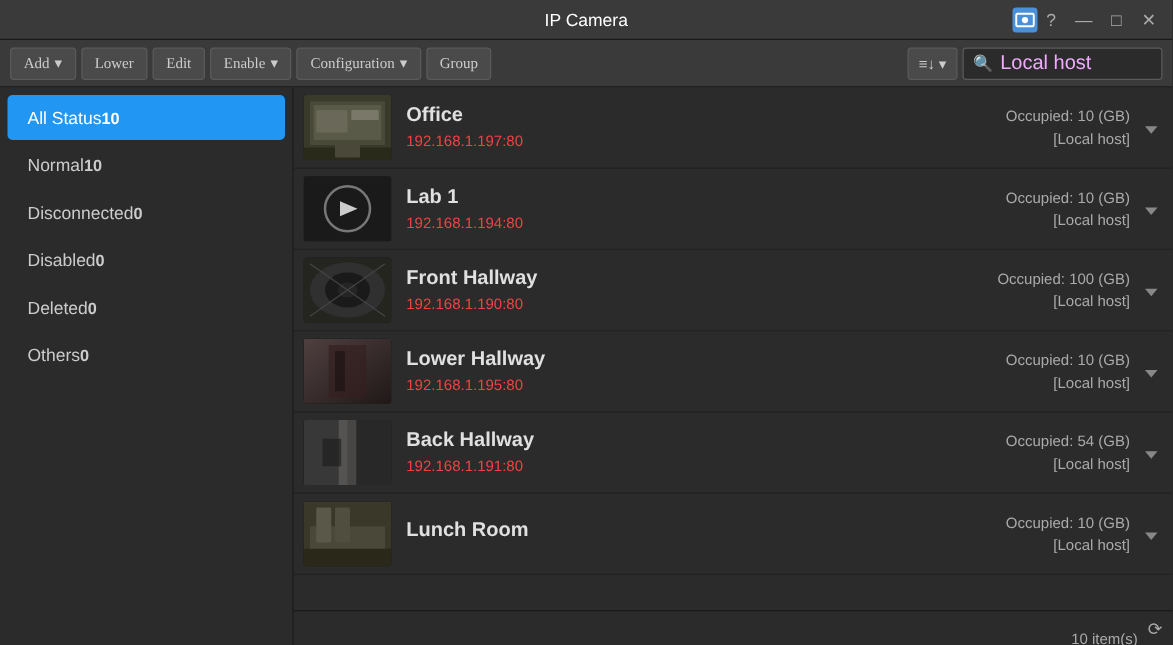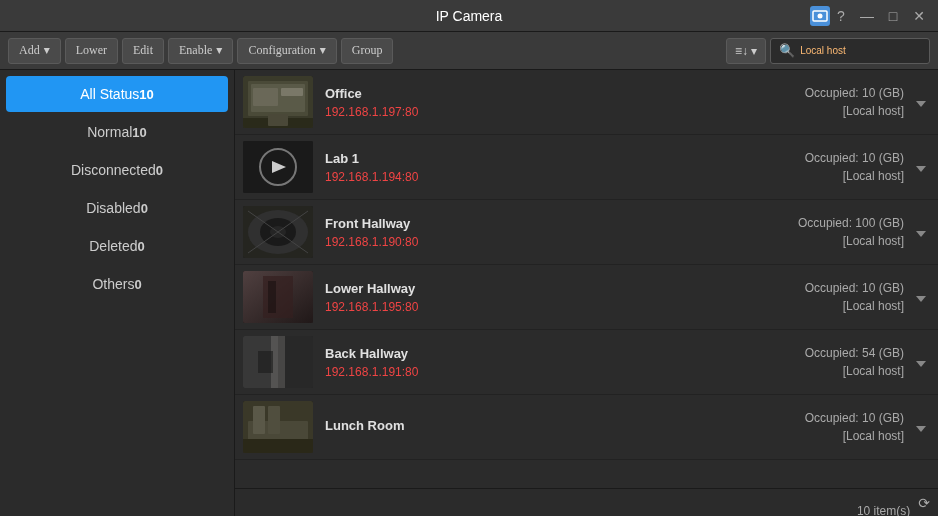--- a/index.html
+++ b/index.html
@@ -113,43 +113,43 @@
       align-items: center;
       padding: 0 8px;
       gap: 5px;
       height: 26px;
       width: 160px;
     }
     .search-box input {
       background: none;
       border: none;
       outline: none;
-      color: #fdba74;
-      font-size: 10px;
+      color: #f0abfc;
+      font-size: 16px;
       width: 120px;
     }
 
     
     .main-layout {
       display: flex;
       height: calc(516px - 32px - 38px);
     }
 
     
     .sidebar {
       width: 235px;
       background: #2b2b2b;
       border-right: 1px solid #1a1a1a;
       flex-shrink: 0;
       padding: 4px 0;
     }
     .sidebar-item {
       display: flex;
       align-items: center;
-      justify-content: center;
+      justify-content: flex-start;
       padding: 10px 16px;
       cursor: pointer;
       border-radius: 4px;
       margin: 2px 6px;
     }
     .sidebar-item.active {
       background: #2196f3;
       color: white;
     }
     .sidebar-item-label {
@@ -187,21 +187,21 @@
       flex-shrink: 0;
       overflow: hidden;
       position: relative;
       margin-right: 12px;
     }
     .camera-info {
       flex: 1;
     }
     .camera-name {
       color: #e0e0e0;
-      font-size: 13px;
+      font-size: 16px;
       font-weight: bold;
       margin-bottom: 4px;
     }
     .camera-ip {
       color: #ef4444;
       font-size: 12px;
     }
     .camera-status {
       text-align: right;
       margin-right: 8px;

